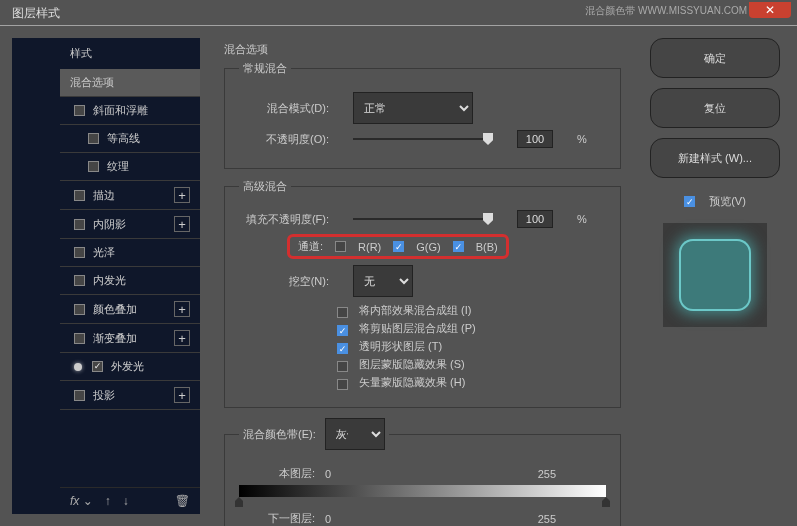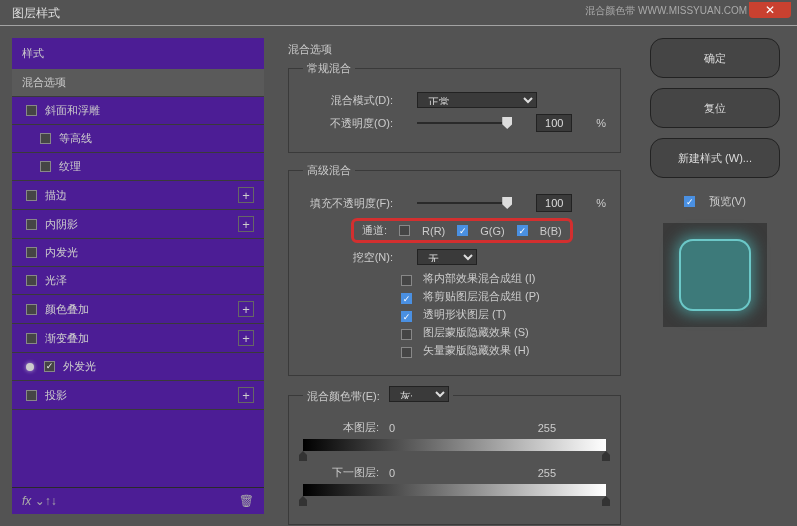--- a/index.html
+++ b/index.html
@@ -1,39 +1,39 @@
 <!DOCTYPE html>
 <html><head>
 <meta charset="utf-8">
 <style>
 * { margin: 0; padding: 0; box-sizing: border-box; font-family: "Microsoft YaHei", sans-serif; }
 body { background: #535353; width: 797px; height: 526px; overflow: hidden; position: relative; }
 .watermark { position: absolute; top: 4px; right: 50px; font-size: 10px; color: #aaa; }
 .close-btn { position: absolute; top: 2px; right: 6px; width: 42px; height: 16px; background: #c94130; color: #fff; display: flex; align-items: center; justify-content: center; font-size: 12px; border-radius: 0 0 4px 4px; }
 .title-bar { height: 26px; background: #535353; border-bottom: 1px solid #a3a3a3; padding: 5px 12px; font-size: 12px; color: #ddd; }
 .main { display: flex; height: calc(100% - 26px); padding: 12px; gap: 12px; }
-.sidebar { width: 252px; background: #4c1d95; display: flex; flex-direction: column; }
+.sidebar { width: 188px; background: #0f172a; display: flex; flex-direction: column; padding-left: 48px; }
 .sidebar-header { font-size: 11px; color: #ccc; padding: 8px 10px; }
 .style-item { display: flex; align-items: center; padding: 6px 10px 6px 14px; font-size: 11px; color: #ccc; border-bottom: 1px solid #3a3a3a; cursor: pointer; }
 .style-item.selected { background: #5a5a5a; }
 .style-item.no-check { padding-left: 10px; }
 .chk { width: 11px; height: 11px; border: 1px solid #888; margin-right: 8px; display: inline-flex; align-items: center; justify-content: center; background: #454545; }
 .chk.checked::after { content: "✓"; color: #eee; font-size: 9px; line-height: 1; }
 .chk.filled { background: #4a90e2; border-color: #4a90e2; }
 .chk.filled::after { content: "✓"; color: #fff; font-size: 9px; }
 .plus-btn { margin-left: auto; width: 16px; height: 16px; border: 1px solid #666; display: flex; align-items: center; justify-content: center; color: #ccc; font-size: 13px; }
 .bullet { width: 8px; height: 8px; border-radius: 50%; background: #ccc; margin-right: 10px; box-shadow: 0 0 4px rgba(255,255,255,.6); }
-.sidebar-footer { margin-top: auto; display: flex; align-items: center; padding: 6px 10px; color: #aaa; font-size: 12px; border-top: 1px solid #2a2a2a; }
+.sidebar-footer { margin-top: auto; display: flex; align-items: center; padding: 6px 10px; gap: 12px; color: #aaa; font-size: 12px; border-top: 1px solid #2a2a2a; }
 .sidebar-footer span:last-child { margin-left: auto; }
 .content { flex: 1; padding: 4px 12px; font-size: 11px; color: #ccc; }
 fieldset { border: 1px solid #3a3a3a; padding: 10px 14px 14px; margin-bottom: 10px; }
 legend { font-size: 11px; color: #ccc; padding: 0 4px; }
 .row { display: flex; align-items: center; margin: 6px 0; gap: 24px; }
 .row-label { width: 90px; text-align: right; }
-select { background: #3a3a3a; border: 1px solid #222; color: #ddd; font-size: 11px; padding: 2px 20px 2px 6px; height: 16px; }
+select { background: #3a3a3a; border: 1px solid #222; color: #ddd; font-size: 11px; padding: 2px 20px 2px 6px; height: 32px; }
 select.sm { width: 60px; }
 .slider-track { flex: 1; height: 2px; background: #2a2a2a; position: relative; max-width: 140px; }
 .slider-thumb { position: absolute; top: -5px; width: 10px; height: 12px; background: #ddd; clip-path: polygon(0 0, 100% 0, 100% 60%, 50% 100%, 0 60%); }
 .num-input { width: 36px; background: #3a3a3a; border: 1px solid #222; color: #ddd; font-size: 11px; padding: 2px 4px; text-align: center; }
 .red-box { border: 3px solid #d32f2f; border-radius: 6px; padding: 2px 8px; display: inline-flex; align-items: center; gap: 12px; margin-left: 48px; }
 .checkbox-group { margin-left: 98px; }
 .checkbox-row { display: flex; align-items: flex-end; margin: 3px 0; font-size: 11px; }
 .gradient-bar { height: 12px; background: linear-gradient(to right, #000, #fff); position: relative; margin: 4px 0 14px; }
 .gradient-bar .thumb-bot { position: absolute; bottom: -10px; width: 8px; height: 10px; background: #333; clip-path: polygon(50% 0, 100% 40%, 100% 100%, 0 100%, 0 40%); }
 .blend-row { display: flex; align-items: center; gap: 10px; margin: 6px 0 2px; }
@@ -75,25 +75,25 @@
         <span>描边</span>
         <span class="plus-btn">+</span>
       </div>
     <div class="style-item">
         <span class="chk"></span>
         <span>内阴影</span>
         <span class="plus-btn">+</span>
       </div>
     <div class="style-item">
         <span class="chk"></span>
+        <span>光泽</span>
+      </div>
+    <div class="style-item">
+        <span class="chk"></span>
         <span>内发光</span>
-      </div>
-    <div class="style-item">
-        <span class="chk"></span>
-        <span>光泽</span>
       </div>
     <div class="style-item">
         <span class="chk"></span>
         <span>颜色叠加</span>
         <span class="plus-btn">+</span>
       </div>
     <div class="style-item">
         <span class="chk"></span>
         <span>渐变叠加</span>
         <span class="plus-btn">+</span>

